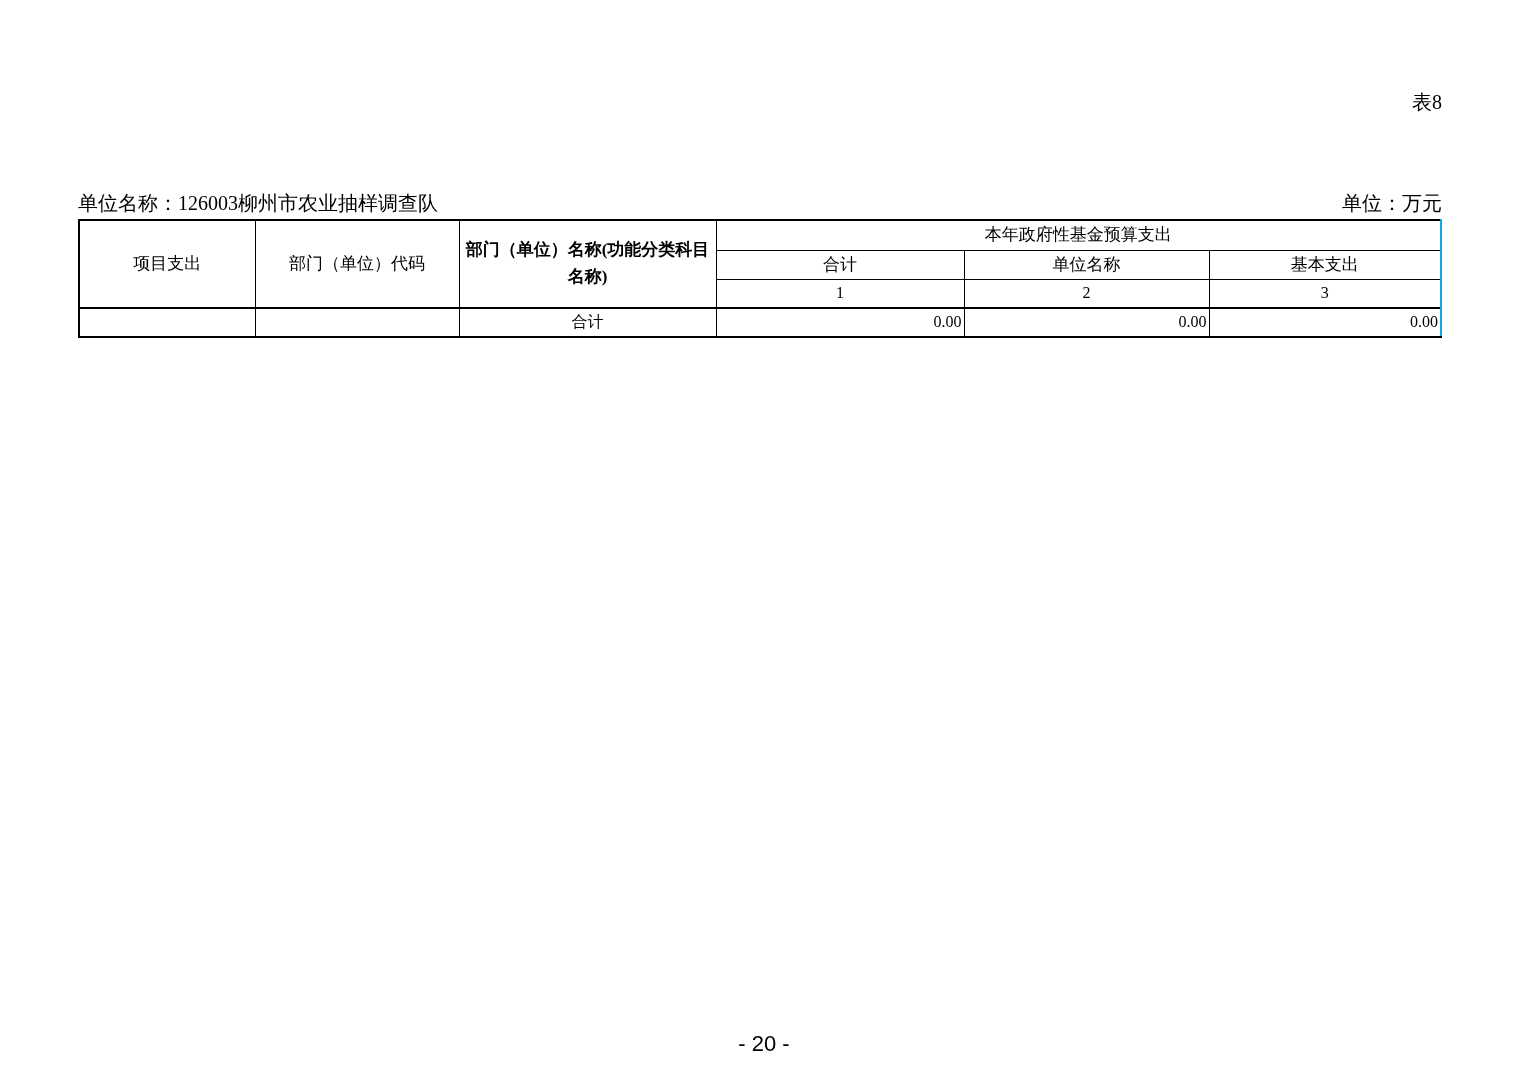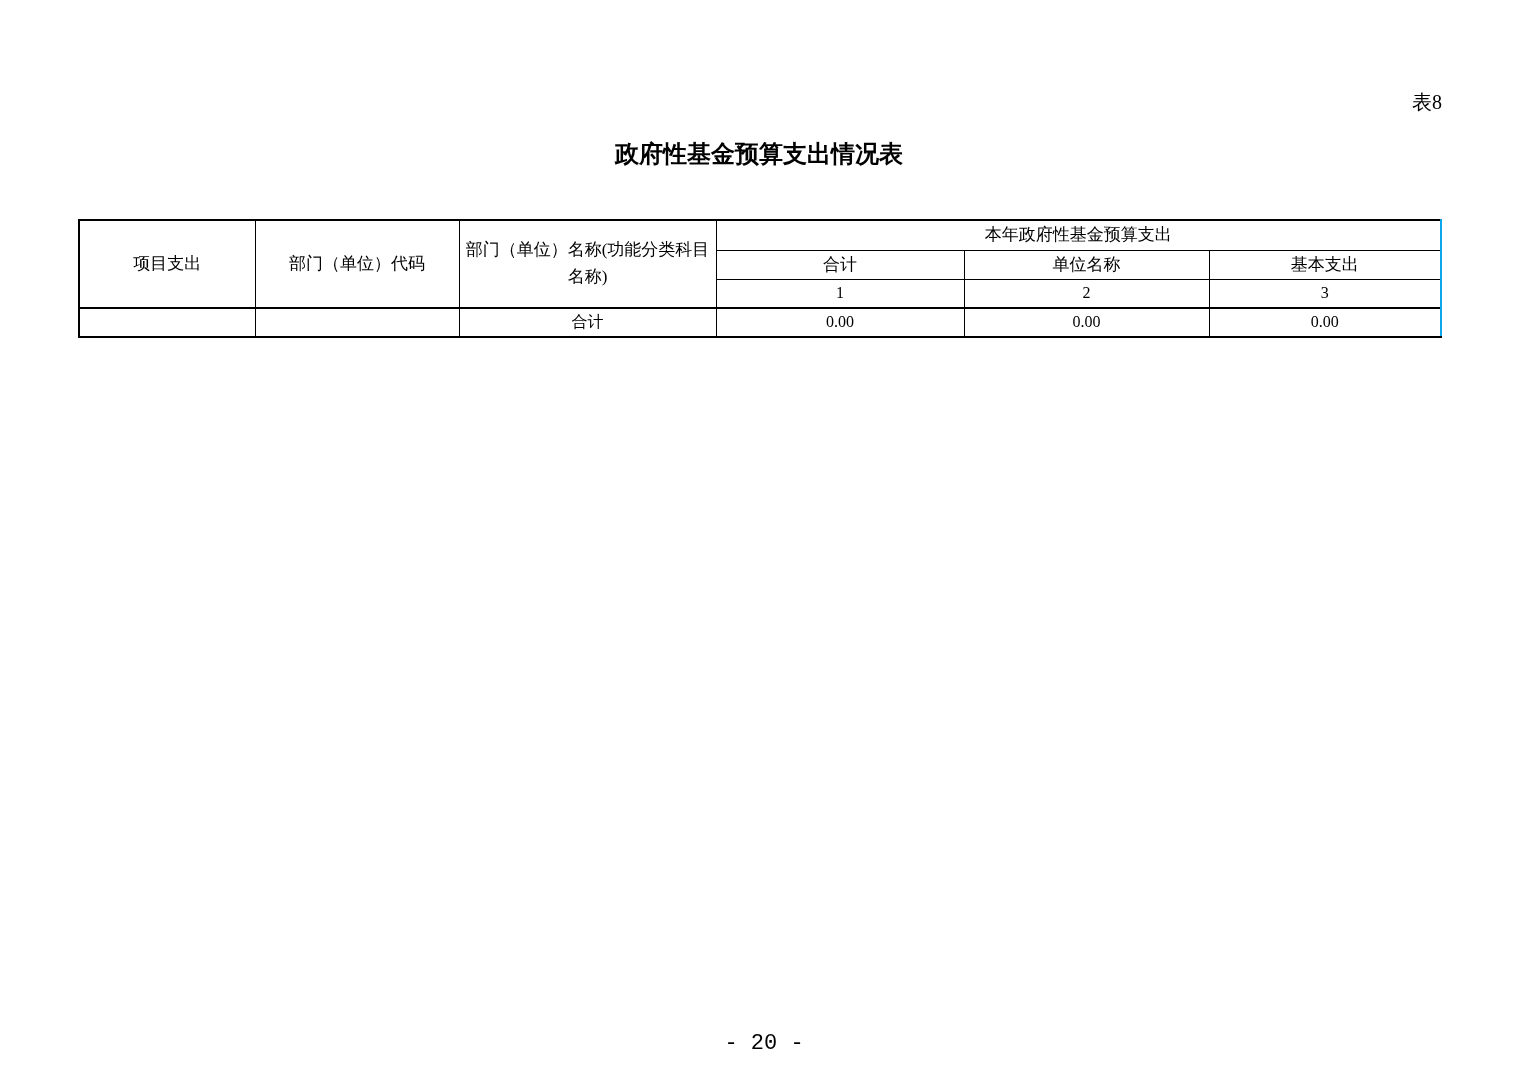--- a/index.html
+++ b/index.html
@@ -60,49 +60,52 @@
     padding: 1px 2px;
     overflow: hidden;
   }
   table.budget { border: 2px solid #000; }
   table.budget td.outer-l { border-left: 2px solid #000; }
   table.budget td.outer-r { border-right: 2px solid #0ea5e9; }
   tr.group-row td { height: 30px; }
   tr.sub-row td { height: 27px; }
   tr.num-row td { height: 28px; font-size: 16px; }
   tr.data-row td { height: 29px; border-top: 2px solid #000; border-bottom: 2px solid #000; font-size: 16px; }
-  tr.data-row td.val { padding-right: 2px; margin-left: 17px; }
-  td.wrap2 { padding: 1px 8px; line-height: 1.9; }
+  tr.data-row td.val { text-align: right; padding-right: 2px; margin-left: 17px; }
+  td.wrap2 { padding: 1px 8px; line-height: 1.9; font-weight: bold; }
   .note {
     position: absolute;
     top: 341px;
     left: 78px;
     font-size: 16px;
     line-height: 22px;
   }
   .page-num {
     position: absolute;
     top: 1031px;
     left: 0;
     width: 100%;
     text-align: center;
-    font-family: Liberation Mono, monospace;
+    font-family: Liberation Sans, sans-serif;
     font-size: 22px;
     padding-left: 8px;
   }
 </style>
 </head>
 <body>
 
 <div class="sheet">
 
   <div class="table-label">表8</div>
 
-  <div class="title">政府性基金预算支出情况表</div>
 
+  <div class="meta">
+    <span>单位名称：126003柳州市农业抽样调查队</span>
+    <span>单位：万元</span>
+  </div>
 
   <table class="budget">
     <colgroup>
       <col style="width:176px">
       <col style="width:204px">
       <col style="width:257px">
       <col style="width:248px">
       <col style="width:245px">
       <col style="width:232px">
     </colgroup>

